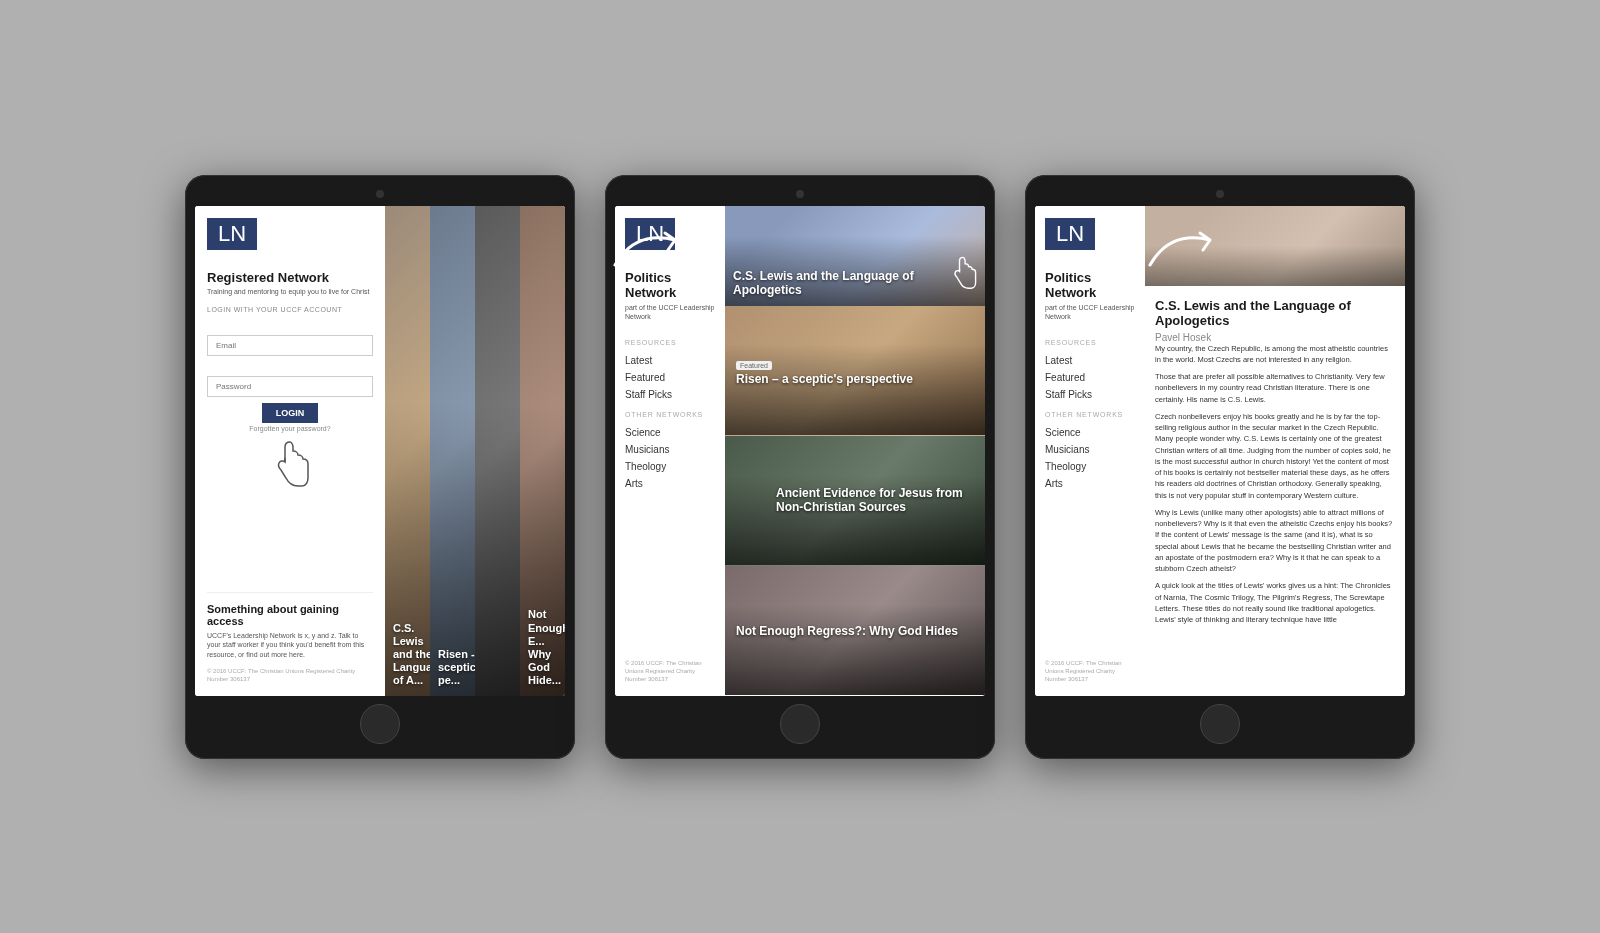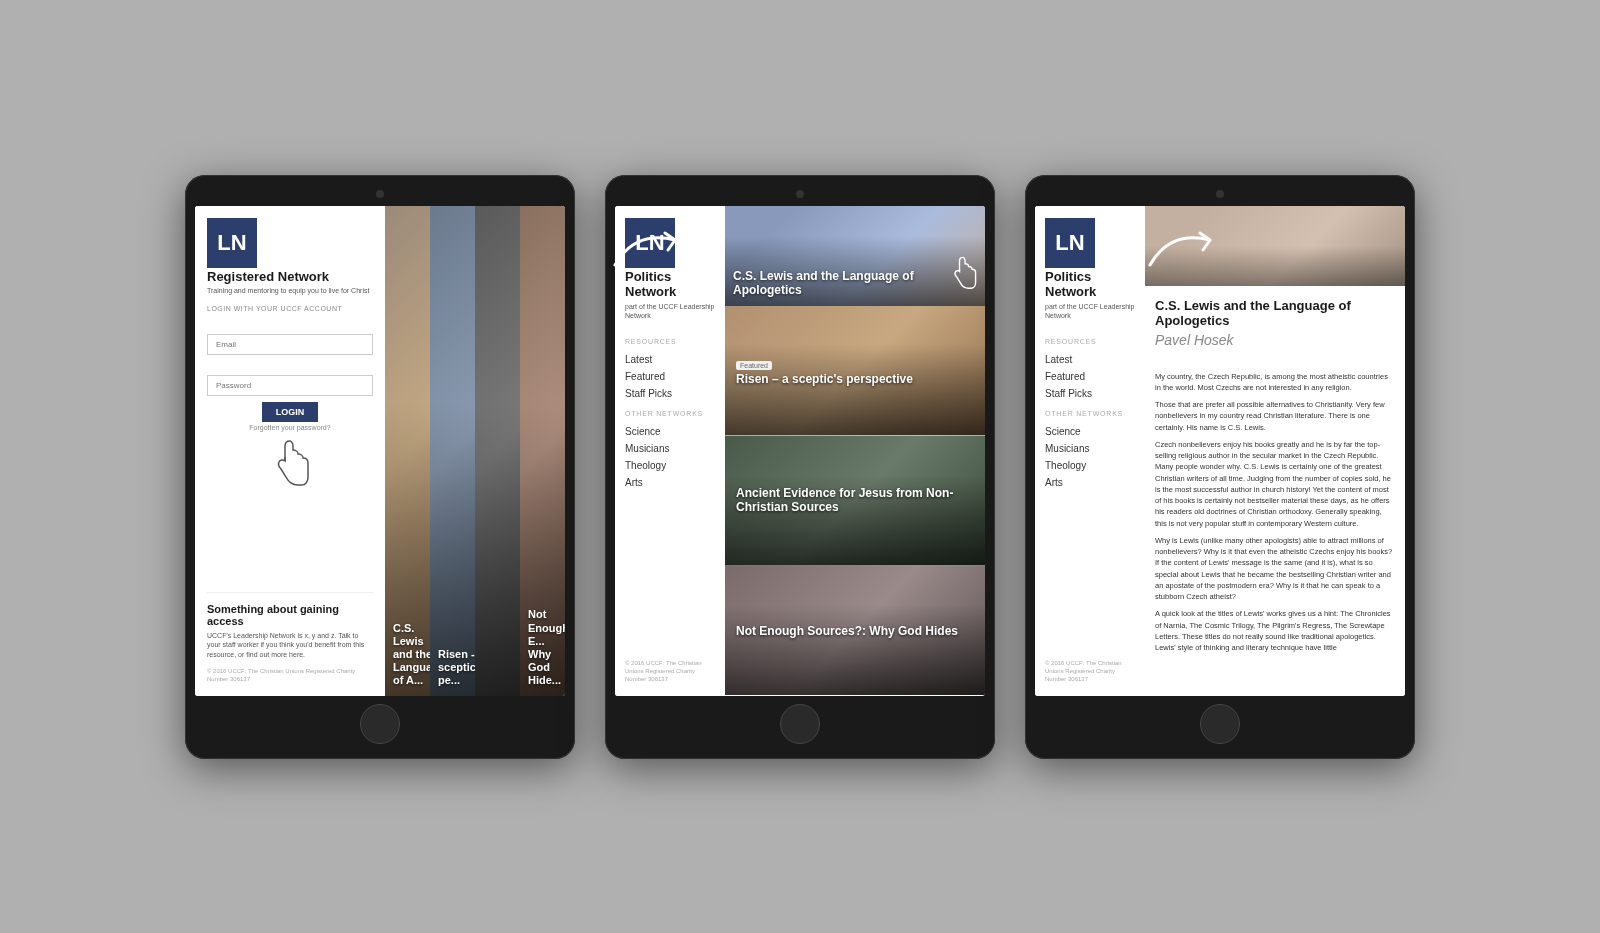--- a/index.html
+++ b/index.html
@@ -75,28 +75,28 @@
       background: white;
       padding: 12px;
       display: flex;
       flex-direction: column;
     }
 
     
     .ln-logo {
       background: #2c3e6b;
       color: white;
-      font-weight: 700;
+      font-weight: 400;
       font-size: 22px;
       width: 50px;
-      height: 50px;
+      height: 32px;
       display: flex;
       align-items: center;
       justify-content: center;
-      margin-bottom: 1px;
+      margin-bottom: 20px;
       flex-shrink: 0;
     }
     .brand-name {
       font-weight: 900;
       font-size: 13px;
       color: #1a1a1a;
       line-height: 1.2;
       margin-bottom: 2px;
     }
     .brand-sub {
@@ -263,24 +263,23 @@
       background: white;
     }
     .article-title {
       font-weight: 900;
       font-size: 13px;
       color: #1a1a1a;
       line-height: 1.2;
       margin-bottom: 3px;
     }
     .article-author {
-      font-size: 14px;
+      font-size: 10px;
       color: #888;
-      font-style: italic;
-      margin-bottom: 23px;
+      margin-bottom: 0;
     }
     .article-body {
       font-size: 7.5px;
       color: #333;
       line-height: 1.5;
     }
     .article-body p {
       margin-bottom: 6px;
     }
 
@@ -465,30 +464,30 @@
           <div class="content-card-overlay"></div>
           <div style="z-index:2;">
             <div class="featured-badge">Featured</div>
             <div class="content-card-text">Risen –
 a sceptic's perspective</div>
           </div>
         </div>
 
         <div class="content-card card-bg-3">
           <div class="content-card-overlay"></div>
-          <div style="z-index:2;">
+          <div style="z-index:2;margin-left:40px;">
             <div class="content-card-text">Ancient Evidence for Jesus
 from Non-Christian Sources</div>
           </div>
         </div>
 
         <div class="content-card card-bg-4" style="border-bottom:none;">
           <div class="content-card-overlay"></div>
           <div style="z-index:2;">
-            <div class="content-card-text">Not Enough Sources?:
+            <div class="content-card-text">Not Enough Regress?:
 Why God Hides</div>
           </div>
         </div>
       </div>
     </div>
     <div class="tablet-button"></div>
   </div>
 
   <div class="tablet tablet-3 tablet-wrapper">
     <div class="tablet-camera"></div>

